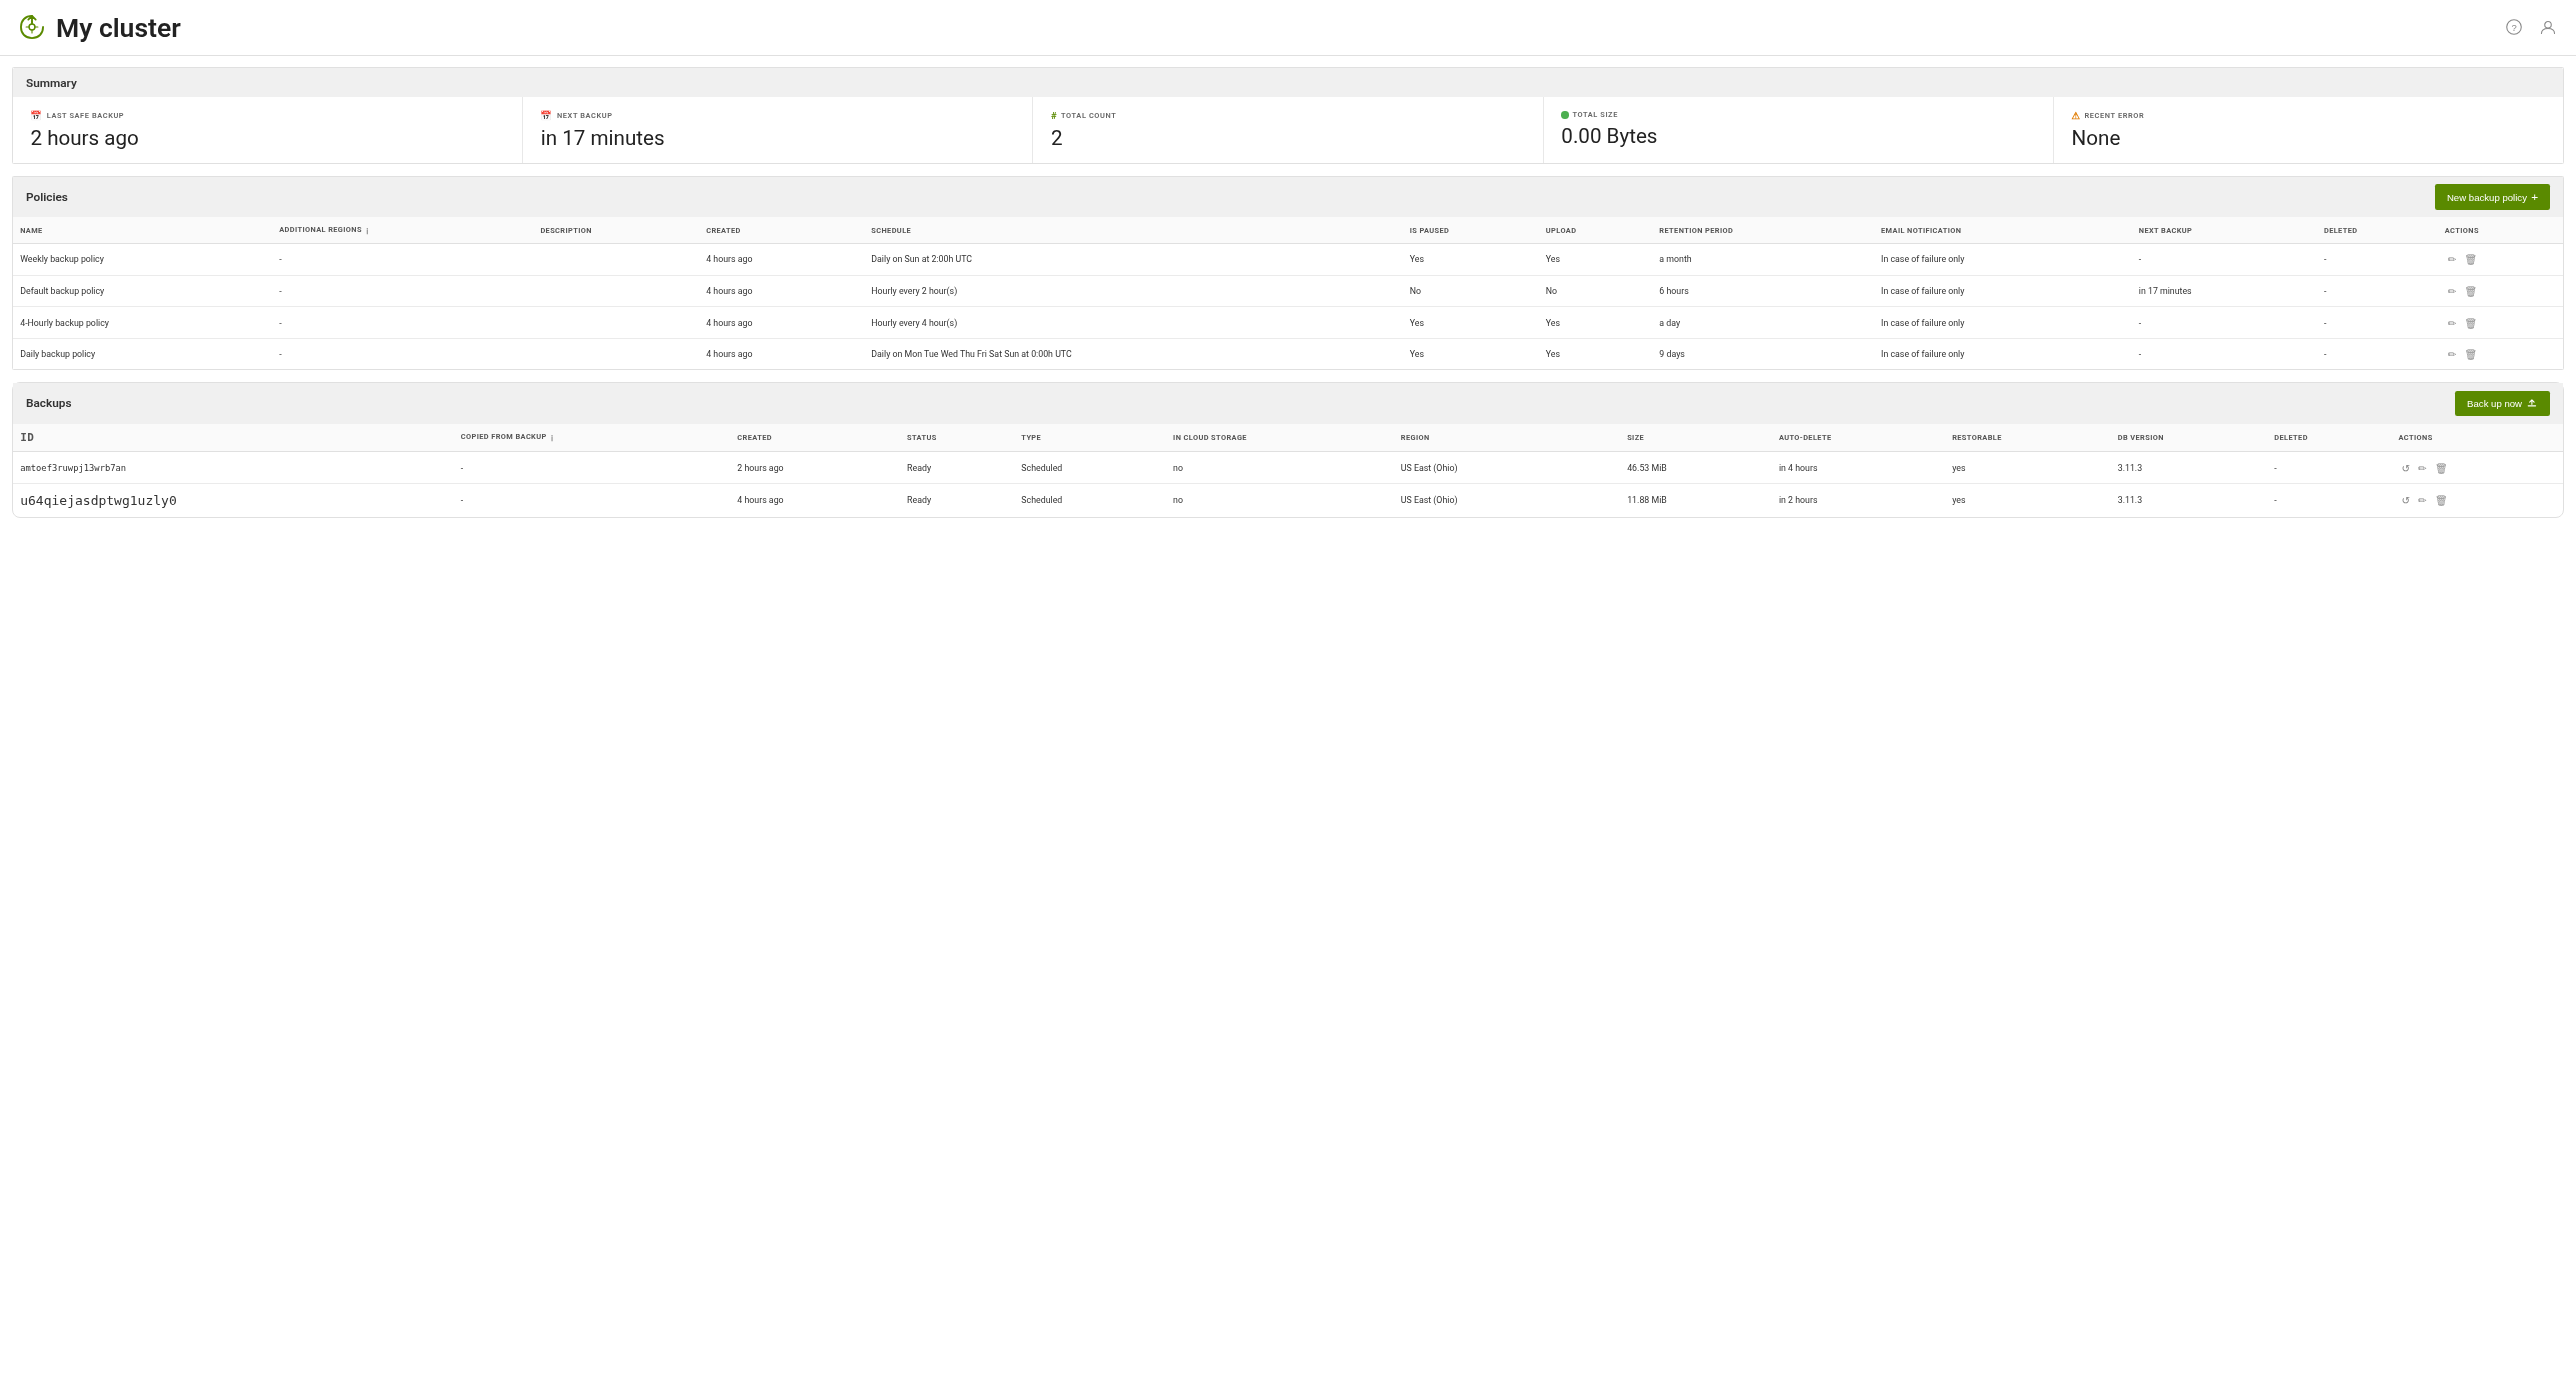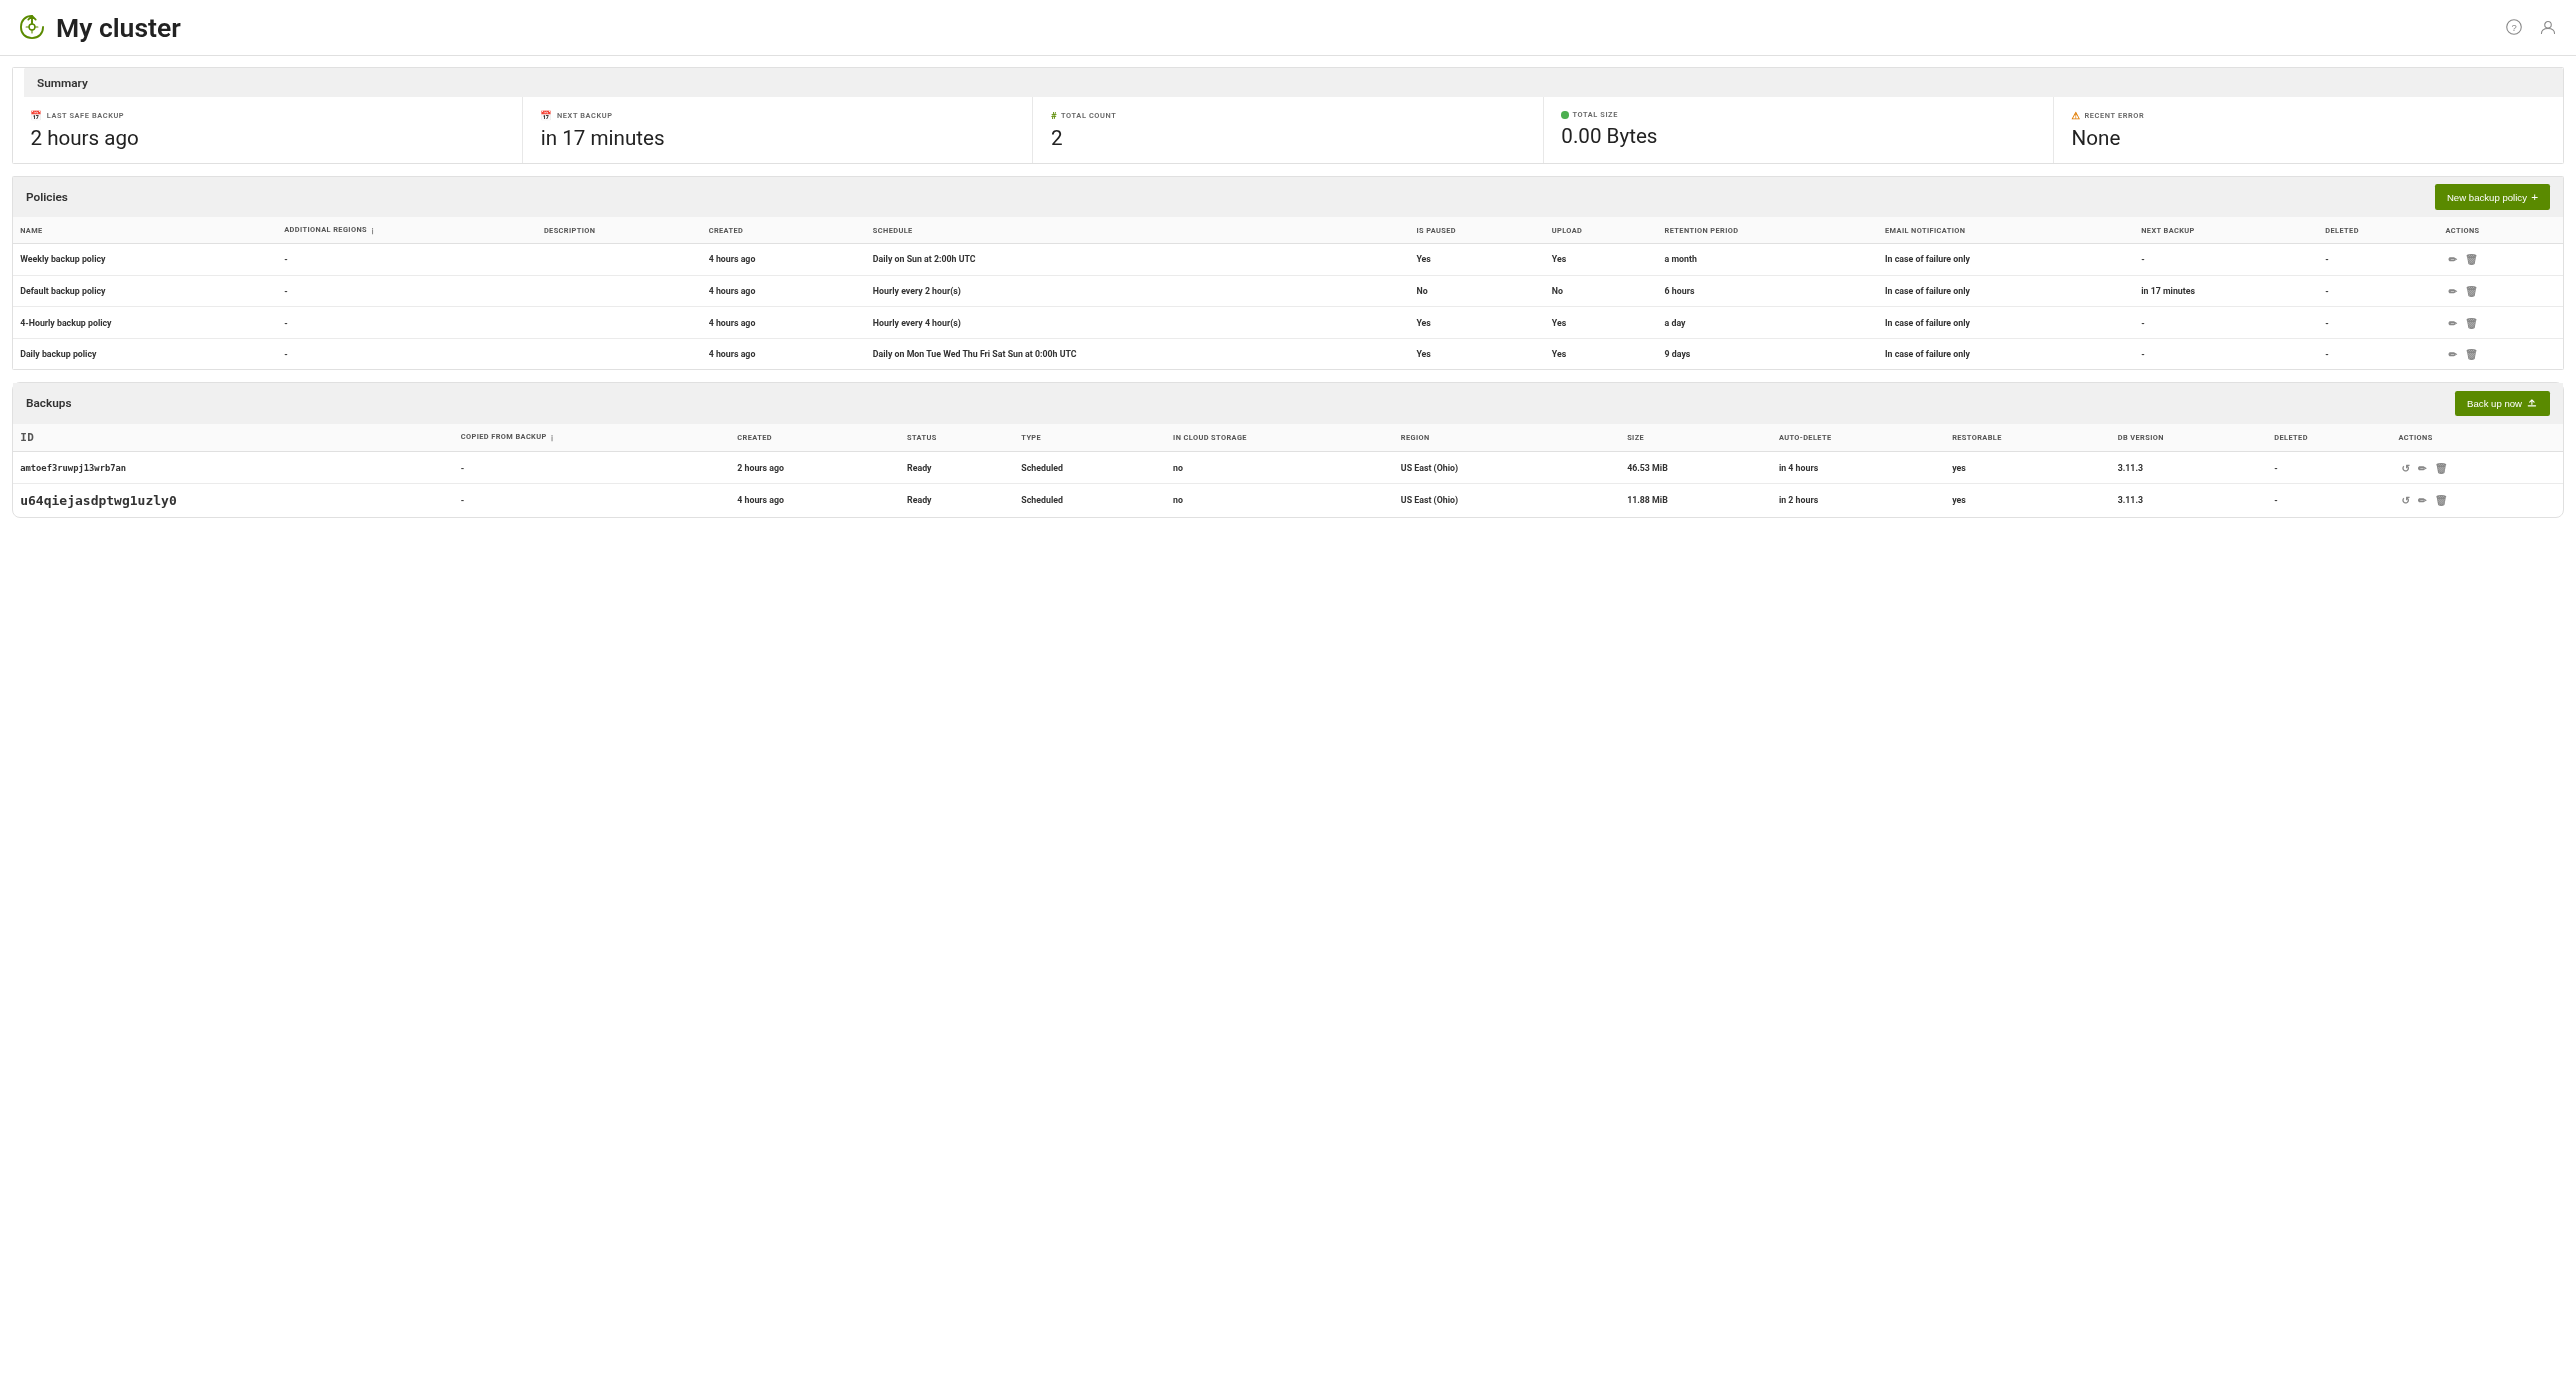--- a/index.html
+++ b/index.html
@@ -18,21 +18,21 @@
 
     
     .section-header {
       background: #f0f0f0; padding: 7.4px 13.2px;
       font-size: 11.8px; font-weight: 600; color: #333;
       display: flex; align-items: center; justify-content: space-between;
     }
 
     
     .summary-section { border: 0.7px solid #e0e0e0; margin: 11.8px; border-radius: 1.5px; }
-    .summary-section .section-header { border-radius: 1.5px 1.5px 0 0; margin-left: 11px; }
+    .summary-section .section-header { border-radius: 1.5px 1.5px 0 0; }
     .summary-cards { display: flex; padding: 0; }
     .summary-card {
       flex: 1; padding: 13.2px 17.7px; border-right: 0.7px solid #e8e8e8;
       display: flex; flex-direction: column; align-items: flex-start;
     }
     .summary-card:last-child { border-right: none; }
     .summary-label {
       font-size: 7.4px; font-weight: 600; letter-spacing: 0.6px;
       text-transform: uppercase; color: #666; display: flex; align-items: center; gap: 3.7px; margin-bottom: 4.4px;
     }
@@ -52,21 +52,21 @@
     }
 
     
     table { width: 100%; border-collapse: collapse; font-size: 8.8px; }
     thead tr { background: #fafafa; border-bottom: 1.5px solid #e0e0e0; }
     thead th {
       text-align: left; padding: 7.4px 7.4px; font-size: 7.4px; font-weight: 700;
       letter-spacing: 0.4px; text-transform: uppercase; color: #555;
       white-space: nowrap;
     }
-    tbody tr { border-bottom: 0.7px solid #ebebeb; font-weight: bold; }
+    tbody tr { border-bottom: 0.7px solid #ebebeb; }
     tbody tr:last-child { border-bottom: none; }
     tbody td { padding: 8.8px 7.4px; color: #333; vertical-align: middle; }
     .action-icon { color: #888; cursor: pointer; font-size: 10.3px; padding: 1.5px 2.9px; }
     .info-icon { font-size: 8px; color: #888; vertical-align: middle; margin-left: 2.2px; cursor: pointer; }
 
     .col-name { min-width: 96px; }
     .col-desc { min-width: 59px; }
     .col-addregions { min-width: 88px; }
     .col-created { min-width: 66px; }
     .col-schedule { min-width: 147px; }

